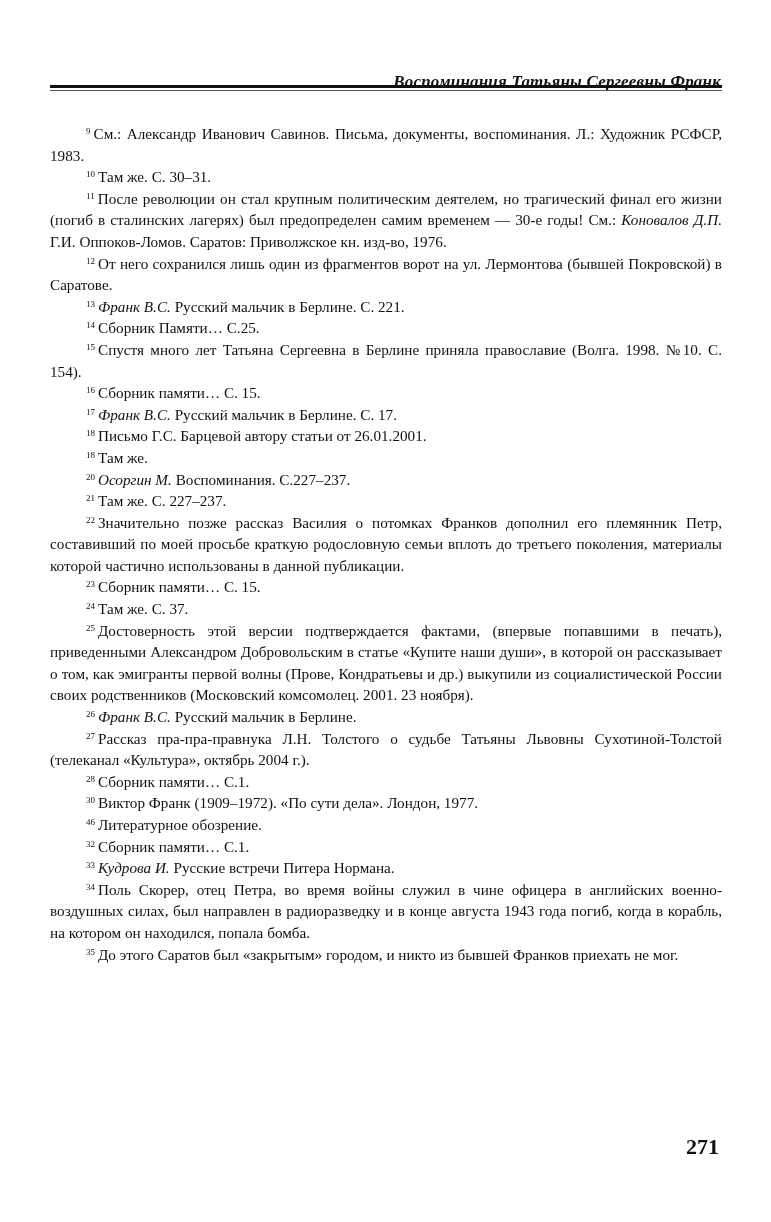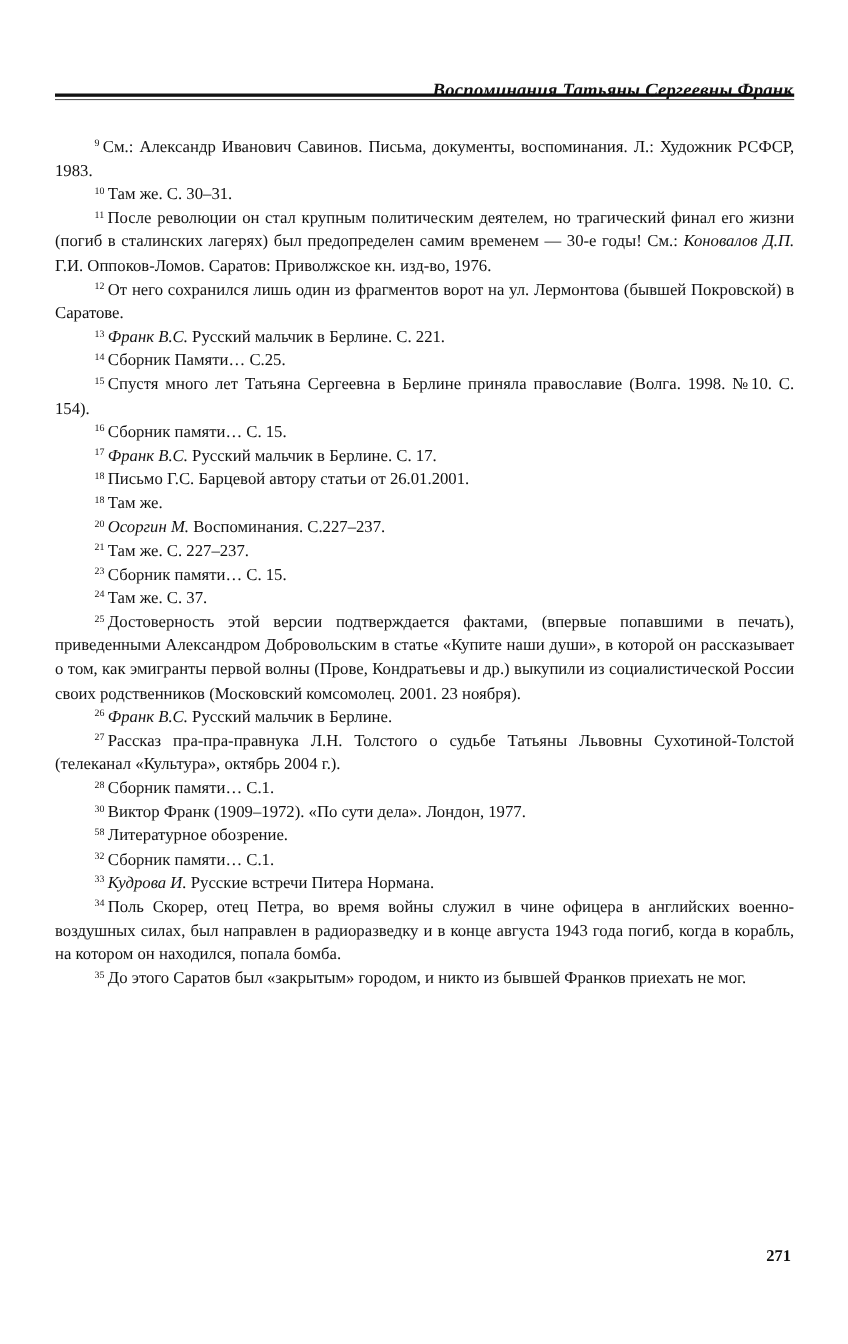--- a/index.html
+++ b/index.html
@@ -61,21 +61,21 @@
       line-height: 0;
       margin-right: 3px;
     }
     .note .it {
       font-style: italic;
     }
     .page-number {
       position: absolute;
       right: 52px;
       top: 1134px;
-      font-size: 15px;
+      font-size: 22px;
       font-weight: bold;
       color: #111;
     }
   </style>
 </head>
 <body>
 
 <div class="running-head">Воспоминания Татьяны Сергеевны Франк</div>
 <div class="head-rule"></div>
 <div class="head-rule-thin"></div>
@@ -87,27 +87,28 @@
     <p class="note"><sup>12</sup><span>От него сохранился лишь один из фрагментов ворот на ул. Лермонтова (бывшей Покровской) в Саратове.</span></p>
     <p class="note"><sup>13</sup><span class="it">Франк В.С.</span><span> Русский мальчик в Берлине. С. 221.</span></p>
     <p class="note"><sup>14</sup><span>Сборник Памяти… С.25.</span></p>
     <p class="note"><sup>15</sup><span>Спустя много лет Татьяна Сергеевна в Берлине приняла православие (Волга. 1998. №10. С. 154).</span></p>
     <p class="note"><sup>16</sup><span>Сборник памяти… С. 15.</span></p>
     <p class="note"><sup>17</sup><span class="it">Франк В.С.</span><span> Русский  мальчик в Берлине. С. 17.</span></p>
     <p class="note"><sup>18</sup><span>Письмо Г.С. Барцевой автору статьи от 26.01.2001.</span></p>
     <p class="note"><sup>18</sup><span>Там же.</span></p>
     <p class="note"><sup>20</sup><span class="it">Осоргин М.</span><span> Воспоминания. С.227–237.</span></p>
     <p class="note"><sup>21</sup><span>Там же. С. 227–237.</span></p>
+    <p class="note"><sup>22</sup><span>Значительно позже рассказ Василия о потомках Франков дополнил его племянник Петр, составивший по моей просьбе краткую родословную семьи вплоть до третьего поколения, материалы которой частично   использованы в данной публикации.</span></p>
     <p class="note"><sup>23</sup><span>Сборник  памяти… С. 15.</span></p>
     <p class="note"><sup>24</sup><span>Там же. С. 37.</span></p>
     <p class="note"><sup>25</sup><span>Достоверность этой версии подтверждается фактами, (впервые попавшими в печать), приведенными Александром Добровольским в статье «Купите наши души», в которой он рассказывает о том, как эмигранты первой волны (Прове, Кондратьевы и др.) выкупили из социалистической России своих родственников (Московский  комсомолец. 2001. 23 ноября).</span></p>
     <p class="note"><sup>26</sup><span class="it">Франк В.С.</span><span>  Русский мальчик в Берлине.</span></p>
     <p class="note"><sup>27</sup><span>Рассказ пра-пра-правнука Л.Н. Толстого о судьбе Татьяны Львовны Сухотиной-Толстой (телеканал «Культура», октябрь 2004 г.).</span></p>
     <p class="note"><sup>28</sup><span>Сборник памяти… С.1.</span></p>
     <p class="note"><sup>30</sup><span>Виктор Франк (1909–1972). «По сути дела». Лондон, 1977.</span></p>
-    <p class="note"><sup>58</sup><span>Литературное обозрение.</span></p>
+    <p class="note"><sup>46</sup><span>Литературное обозрение.</span></p>
     <p class="note"><sup>32</sup><span>Сборник  памяти… С.1.</span></p>
     <p class="note"><sup>33</sup><span class="it">Кудрова И.</span><span> Русские встречи Питера Нормана.</span></p>
     <p class="note"><sup>34</sup><span>Поль Скорер, отец Петра, во время войны служил в чине офицера в английских военно-воздушных силах, был направлен в радиоразведку и в конце августа 1943 года погиб, когда в корабль, на котором он находился, попала бомба.</span></p>
     <p class="note"><sup>35</sup><span>До этого Саратов был «закрытым» городом, и никто из бывшей Франков приехать не мог.</span></p>
   </div>
 
 <div class="page-number">271</div>
 
 </body></html>

